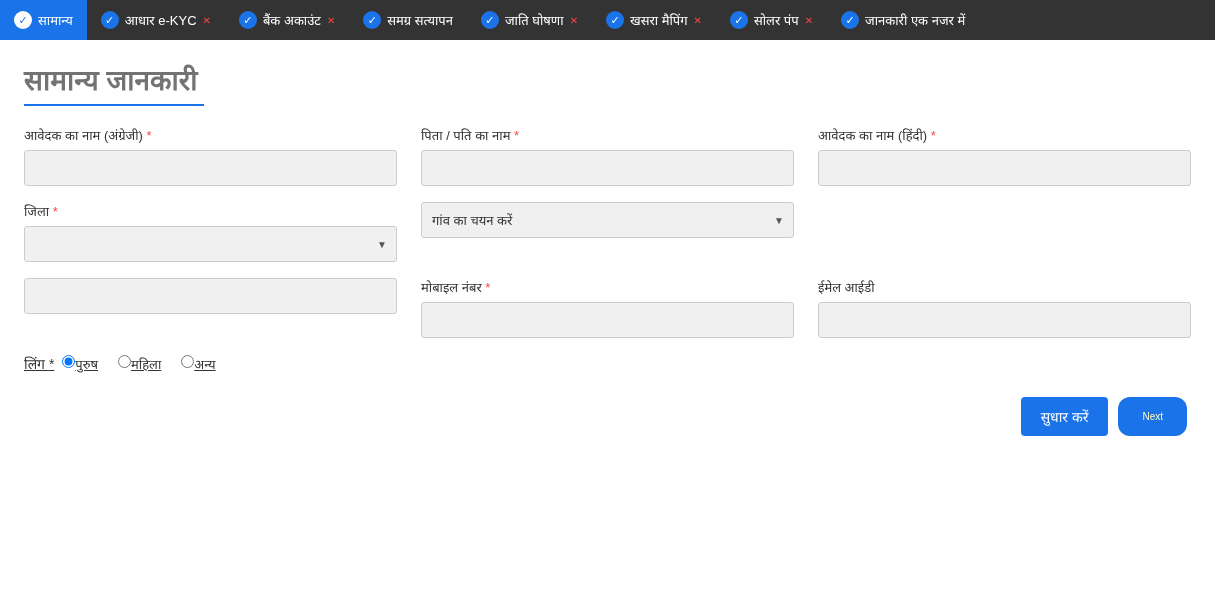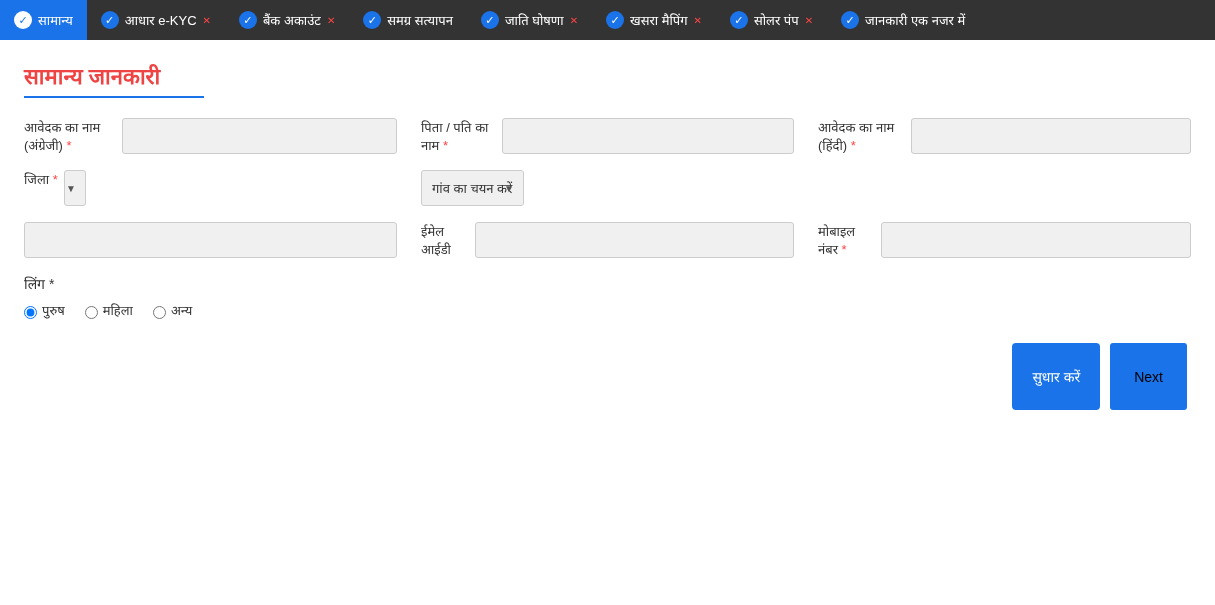--- a/index.html
+++ b/index.html
@@ -53,41 +53,41 @@
       font-size: 10px;
     }
 
     
     .main-content {
       padding: 20px 24px;
       max-width: 1215px;
     }
 
     .page-title {
-      color: #ef4444;
-      font-size: 22px;
+      color: #737373;
+      font-size: 28px;
       font-weight: bold;
       margin-bottom: 6px;
     }
     .title-underline {
       height: 2px;
       background: #1a73e8;
       width: 180px;
       margin-bottom: 20px;
     }
 
     
     .form-grid {
       display: grid;
       grid-template-columns: 1fr 1fr 1fr;
       gap: 16px 24px;
     }
     .form-group {
       display: flex;
-      flex-direction: row;
+      flex-direction: column;
       gap: 6px;
     }
     .form-group label {
       font-size: 13px;
       color: #333;
     }
     .form-group label .req {
       color: #ff4444;
     }
     .form-group input[type="text"],
@@ -129,32 +129,31 @@
       display: grid;
       grid-template-columns: 1fr 1fr;
       gap: 16px 24px;
       grid-column: span 3;
     }
 
     
     .gender-row {
       grid-column: span 3;
       display: flex;
-      flex-direction: column;
       gap: 8px;
+      text-decoration: underline;
     }
     .radio-group {
       display: flex;
       gap: 20px;
       align-items: center;
     }
     .radio-option {
       display: flex;
-      align-items: flex-end;
-      gap: 5px;
+      align-items: flex-start;
       font-size: 13px;
       cursor: pointer;
     }
     .radio-option input[type="radio"] {
       cursor: pointer;
     }
 
     
     .form-row-3 {
       display: grid;
@@ -168,32 +167,32 @@
       display: flex;
       justify-content: flex-end;
       gap: 10px;
       margin-top: 24px;
       padding-right: 4px;
     }
     .btn-sudhar {
       background: #1a73e8;
       color: #fff;
       border: none;
-      padding: 24px 20px;
+      padding: 10px 20px;
       font-size: 14px;
       border-radius: 4px;
       cursor: pointer;
     }
     .btn-next {
       background: #1a73e8;
-      color: #000000;
+      color: #fef9c3;
       border: none;
       padding: 10px 24px;
-      font-size: 14px;
-      border-radius: 3px;
+      font-size: 10px;
+      border-radius: 12px;
       cursor: pointer;
     }
   </style>
 </head>
 <body>
 
 <nav class="nav-bar">
   <div class="nav-item active">
     <span class="check-icon">✓</span>
     <span>सामान्य</span>
@@ -281,28 +280,28 @@
     </div>
 
 
     <div class="form-row-3">
       <div class="form-group">
         <input type="text" style="">
       </div>
 
       <div class="form-group">
         <label>
-          <span>ईमेल आईडी</span>
+          <span>मोबाइल नंबर</span> <span class="req">*</span>
         </label>
         <input type="text" style="">
       </div>
 
       <div class="form-group">
         <label>
-          <span>मोबाइल नंबर</span> <span class="req">*</span>
+          <span>ईमेल आईडी</span>
         </label>
         <input type="text" style="">
       </div>
     </div>
 
     <div class="gender-row">
       <label>
         <span>लिंग</span> <span class="req">*</span>
       </label>
       <div class="radio-group">

